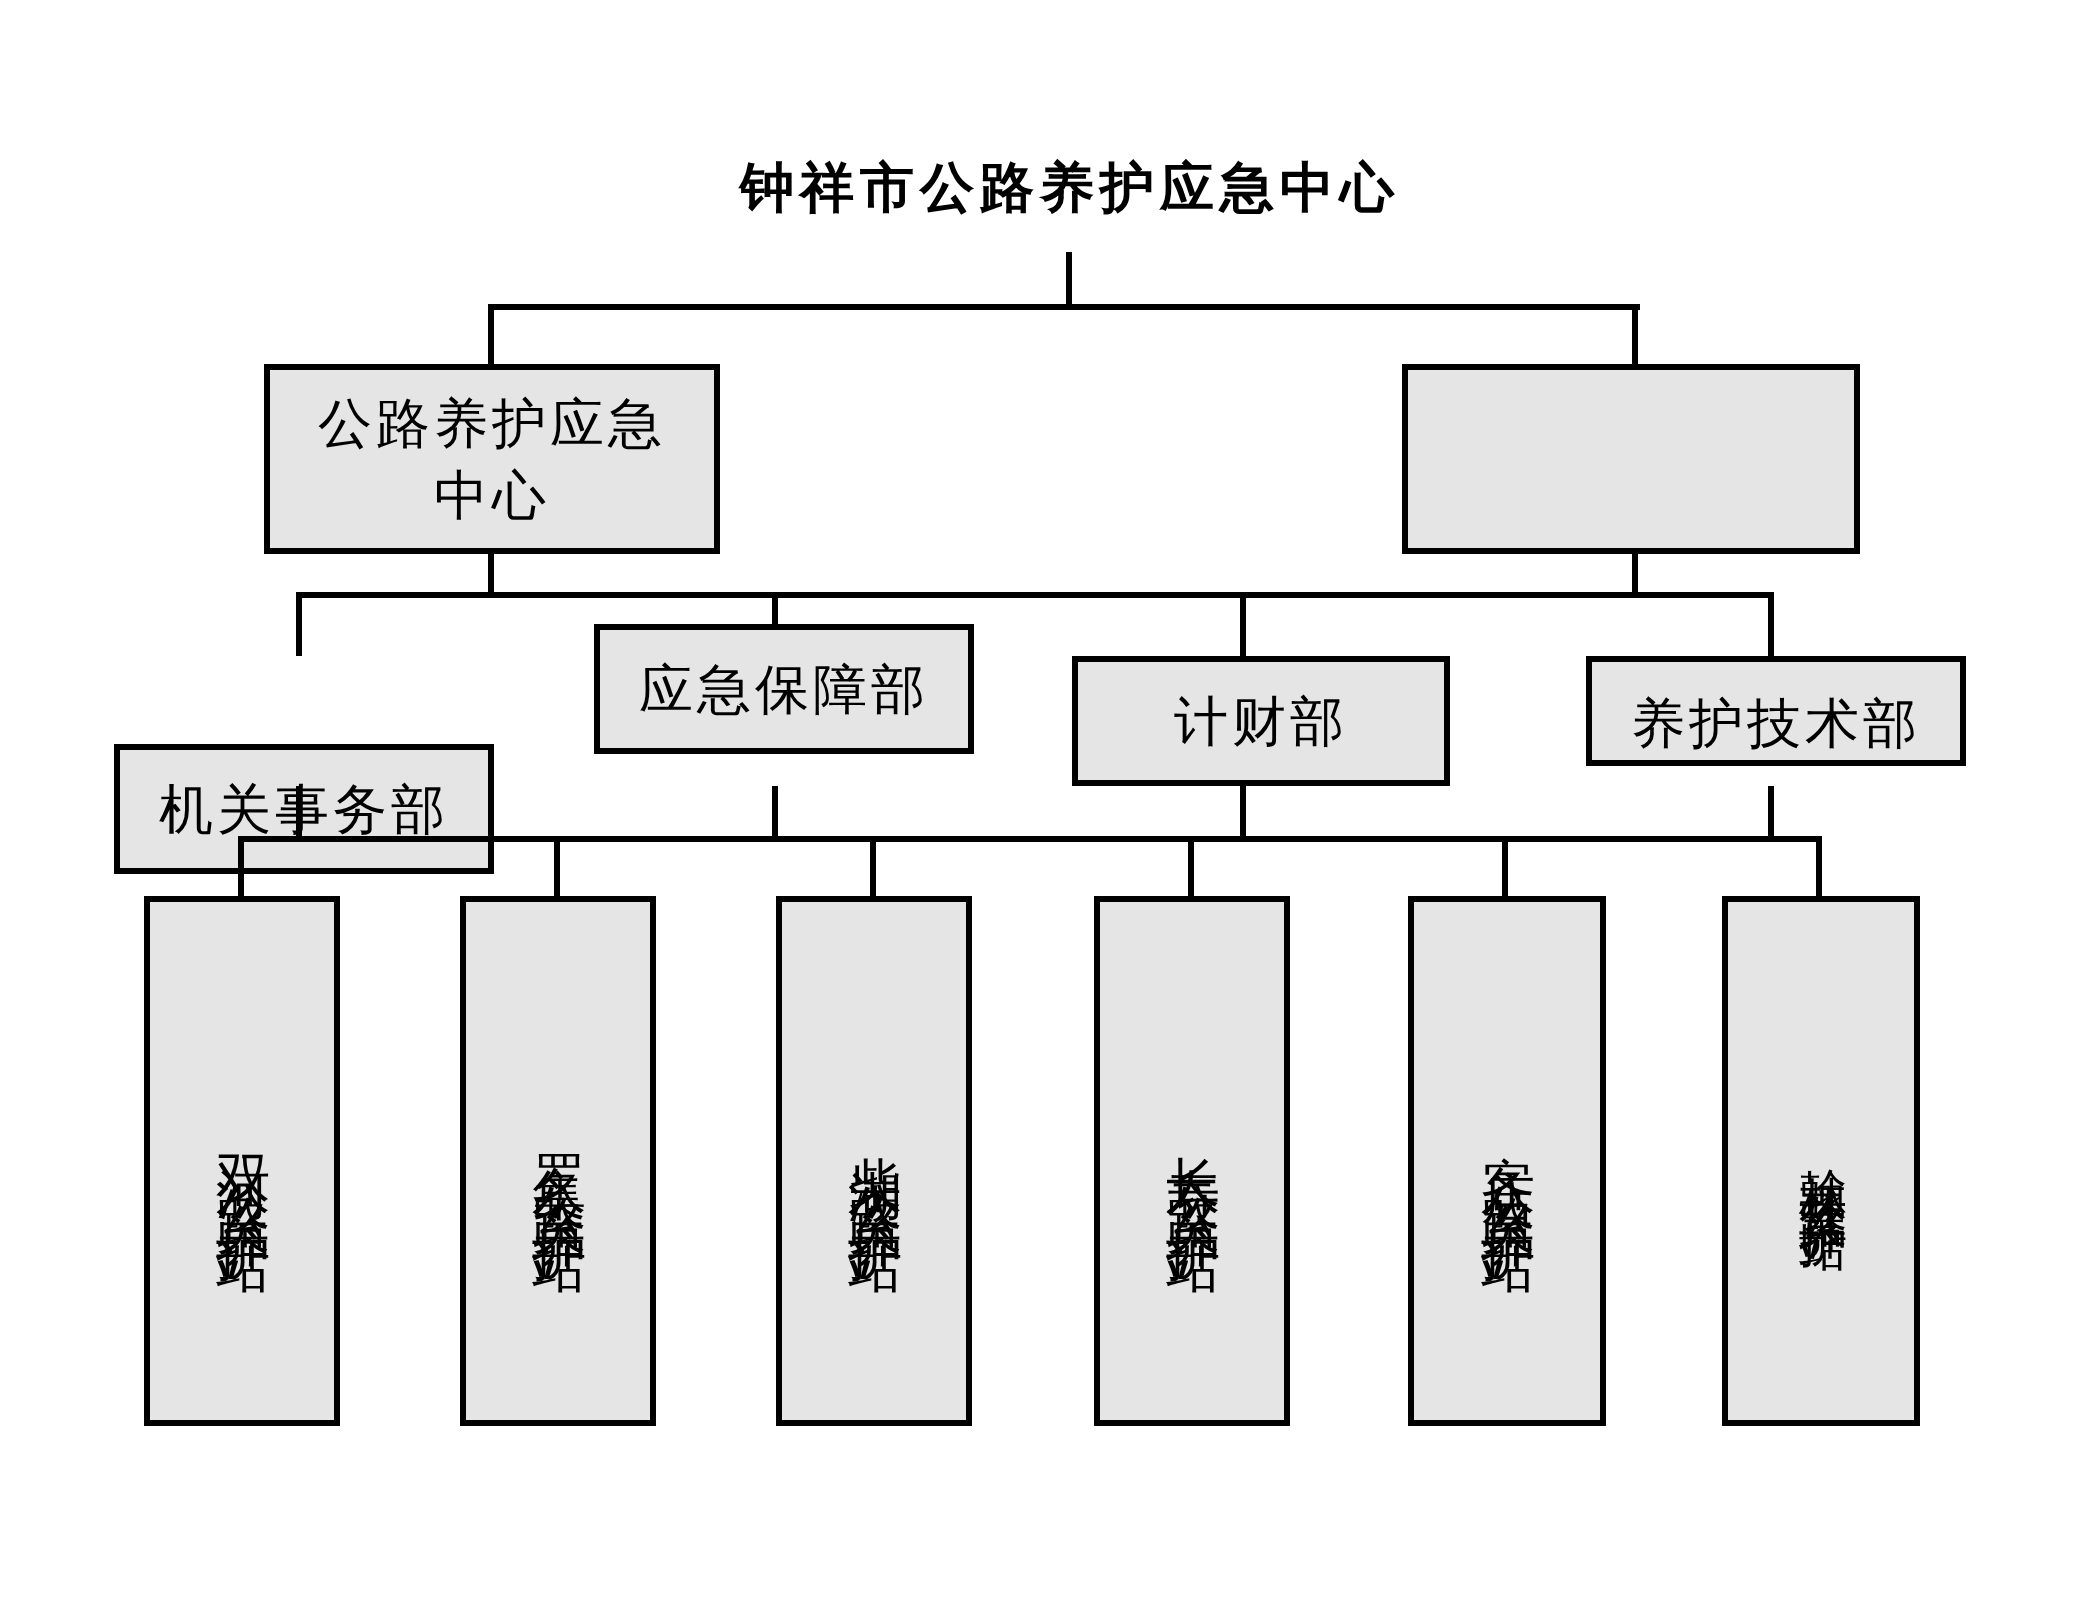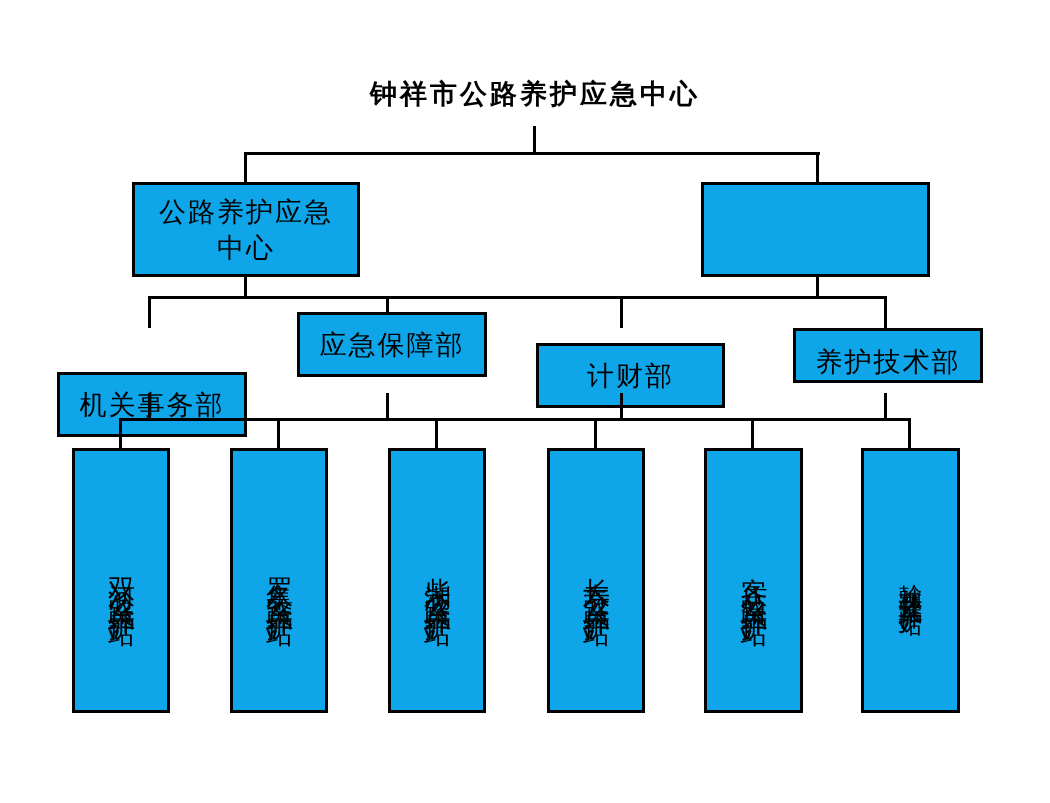--- a/index.html
+++ b/index.html
@@ -30,21 +30,21 @@
   .line {
     position: absolute;
     background: #000000;
   }
   .line.h { height: 3px; }
   .line.v { width: 3px; }
   .box {
     position: absolute;
     box-sizing: border-box;
     border: 3px solid #000000;
-    background: #0ea5e9;
+    background: #e5e5e5;
     display: flex;
     align-items: center;
     justify-content: center;
     text-align: center;
   }
   .box .hlabel {
     font-size: 27px;
     line-height: 36px;
     letter-spacing: 2px;
     white-space: nowrap;
@@ -91,21 +91,21 @@
   <div class="line v" style="left:386px; top:296px; height:32px;"></div>
   <div class="line v" style="left:620px; top:296px; height:32px;"></div>
   <div class="line v" style="left:884px; top:296px; height:32px;"></div>
 
   <div class="box" style="left:57px; top:328px; width:190px; height:65px;margin-top:44px;">
     <div class="hlabel">机关事务部</div>
   </div>
   <div class="box" style="left:297px; top:312px; width:190px; height:65px;">
     <div class="hlabel">应急保障部</div>
   </div>
-  <div class="box" style="left:536px; top:328px; width:189px; height:65px;margin-top:15px;">
+  <div class="box" style="left:536px; top:328px; width:189px; height:65px;">
     <div class="hlabel">计财部</div>
   </div>
   <div class="box" style="left:793px; top:328px; width:190px; height:55px;align-items:flex-end;">
     <div class="hlabel">养护技术部</div>
   </div>
 
   <div class="line v" style="left:148px; top:393px; height:28px;"></div>
   <div class="line v" style="left:386px; top:393px; height:28px;"></div>
   <div class="line v" style="left:620px; top:393px; height:28px;"></div>
   <div class="line v" style="left:884px; top:393px; height:28px;"></div>

